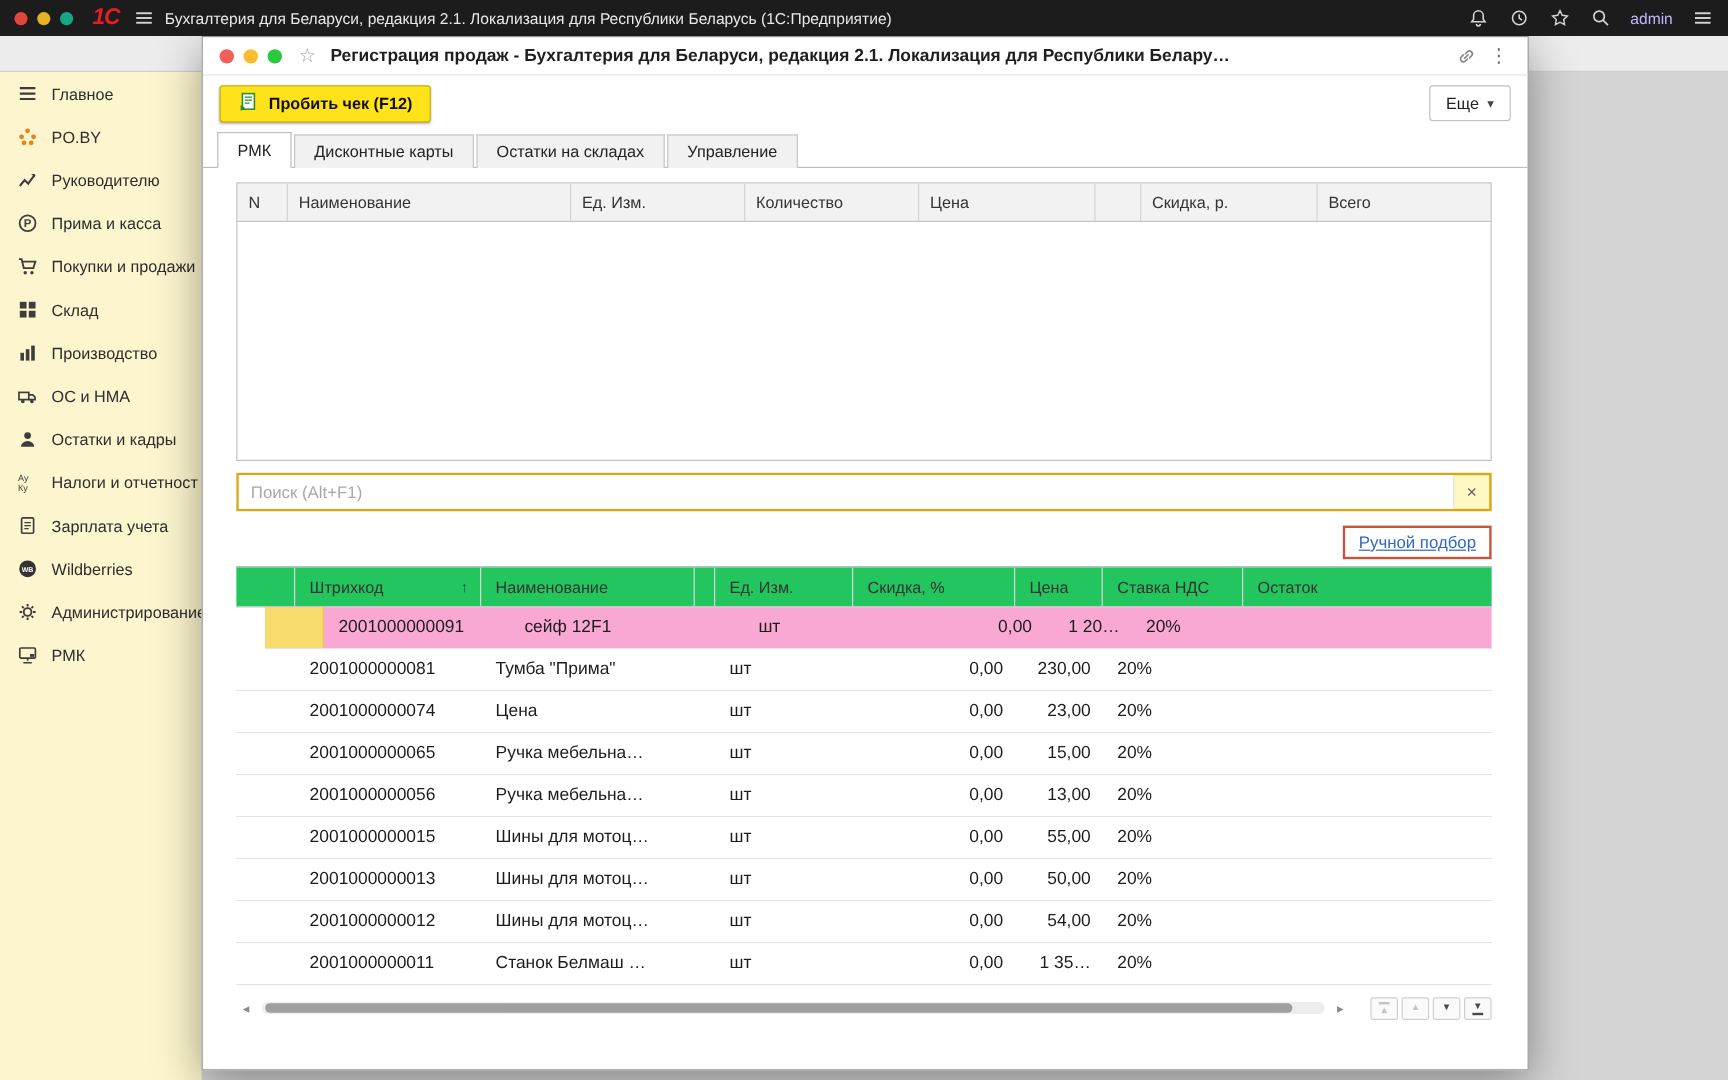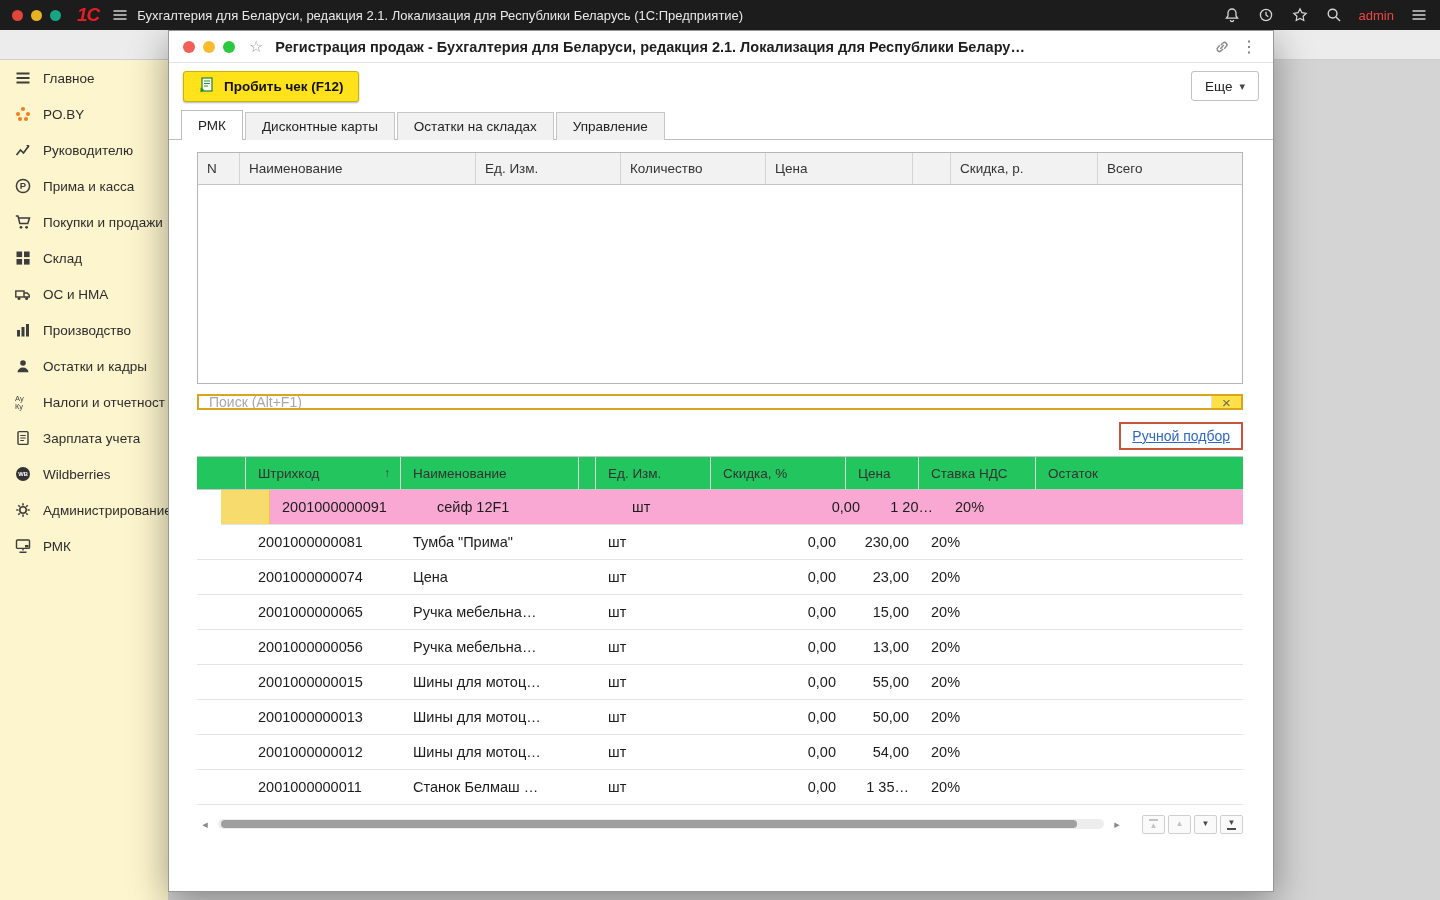--- a/index.html
+++ b/index.html
@@ -12,21 +12,21 @@
   
   .topbar { position:absolute; top:0; left:0; right:0; height:30px; background:#1c1c1c;
     display:flex; align-items:center; gap:8px; padding:0 12px; color:#e9e9e9; font-size:13px; z-index:30;}
   .dot { width:11px; height:11px; border-radius:50%; flex:0 0 auto; cursor:pointer;}
   .dot.red{background:#e2463a}.dot.yel{background:#e6b422}.dot.grn{background:#16a585}
   .logo1c { color:#e31e24; font-weight:bold; font-style:italic; font-size:19px; letter-spacing:-1px; margin:0 4px 0 8px;}
   .tb-ic { display:flex; align-items:center; cursor:pointer; }
   .tb-ic svg { display:block; }
   .topbar-title { white-space:nowrap; overflow:hidden; text-overflow:ellipsis; }
   .topbar-right { margin-left:auto; display:flex; align-items:center; gap:16px; }
-  .tb-user { font-size:13px; color:#ef4444; cursor:pointer;}
+  .tb-user { font-size:13px; color:#c4b5fd; cursor:pointer;}
 
   
   .app-band { position:absolute; top:30px; left:0; right:0; height:30px; background:#ececec; border-bottom:1px solid #cfcfcf; z-index:1;}
   .dimmed { position:absolute; top:60px; left:168px; right:0; bottom:0; background:#d4d4d4; z-index:1;}
 
   
   .sidebar { position:absolute; top:60px; left:0; width:168px; bottom:0; background:var(--sidebar-bg,#fcf5cd); z-index:2;}
   .side-item { height:36px; display:flex; align-items:center; gap:10px; padding-left:13px; font-size:13.5px;
     color:#2d2d2d; white-space:nowrap; overflow:hidden; cursor:pointer;}
   .side-item .ic { width:20px; flex:0 0 20px; display:flex; justify-content:center; }
@@ -60,22 +60,22 @@
   .status { color:var(--status-green,#189818); font-weight:bold; font-size:14.5px; height:22px; margin-bottom:10px;}
 
   .cart-table { border:1px solid #b5b5b5; height:232px;}
   .cart-head { display:grid; grid-template-columns:42px 236px 145px 145px 147px 38px 147px 1fr;
     height:32px; background:#f2f2f2; border-bottom:1px solid #c6c6c6;}
   .cart-head .hc { display:flex; align-items:center; padding-left:9px; font-size:13.5px; color:#333;
     border-right:1px solid #d4d4d4; white-space:nowrap; overflow:hidden; cursor:pointer;}
   .cart-head .hc:last-child { border-right:none; }
   .cart-body { height:198px; background:#fff; }
 
-  .search-row { margin-top:10px; height:16px; border:2px solid var(--search-border,#d9a61b);
-    display:flex; align-items:stretch; background:#fde047;}
+  .search-row { margin-top:10px; height:32px; border:2px solid var(--search-border,#d9a61b);
+    display:flex; align-items:stretch; background:#fef9c3;}
   .search-input { flex:1; border:none; outline:none; padding:0 10px; font-size:14px; color:#222; font-family:inherit;}
   .search-input::placeholder { color:#a8a8a8; }
   .search-clear { flex:0 0 30px; display:flex; align-items:center; justify-content:center; color:#666;
     border-left:1px solid #e2e2e2; font-size:15px; cursor:pointer;}
 
   .pick-row { margin-top:12px; height:28px; display:flex; justify-content:flex-end;}
   .pick-box { border:2px solid var(--highlight-red,#c4573b); padding:1px 11px; display:flex; align-items:center;}
   .pick-link { color:var(--link-blue,#2f67c8); text-decoration:underline; font-size:14px; cursor:pointer;}
 
   .ptable { margin-top:6px; }
@@ -210,37 +210,37 @@
           <rect x="10" y="2.5" width="5.6" height="5.6" fill="#3d3d3d"></rect>
           <rect x="2.5" y="10" width="5.6" height="5.6" fill="#3d3d3d"></rect>
           <rect x="10" y="10" width="5.6" height="5.6" fill="#3d3d3d"></rect>
         </svg>
       </span>
     <span>Склад</span>
   </div>
   <div class="side-item">
     <span class="ic">
         <svg width="18" height="18">
+          <rect x="3" y="9" width="3" height="6.5" fill="#3d3d3d"></rect>
+          <rect x="7.5" y="6" width="3" height="9.5" fill="#3d3d3d"></rect>
+          <rect x="12" y="3" width="3" height="12.5" fill="#3d3d3d"></rect>
+        </svg>
+      </span>
+    <span>Производство</span>
+  </div>
+  <div class="side-item">
+    <span class="ic">
+        <svg width="18" height="18">
           <rect x="1.8" y="6" width="8.2" height="6" fill="none" stroke="#3d3d3d" stroke-width="1.4"></rect>
           <path d="M10 8h3.2l2 2v2h-5.2" fill="none" stroke="#3d3d3d" stroke-width="1.4"></path>
           <circle cx="5" cy="13.6" r="1.5" fill="#3d3d3d"></circle>
           <circle cx="12.6" cy="13.6" r="1.5" fill="#3d3d3d"></circle>
         </svg>
       </span>
     <span>ОС и НМА</span>
-  </div>
-  <div class="side-item">
-    <span class="ic">
-        <svg width="18" height="18">
-          <rect x="3" y="9" width="3" height="6.5" fill="#3d3d3d"></rect>
-          <rect x="7.5" y="6" width="3" height="9.5" fill="#3d3d3d"></rect>
-          <rect x="12" y="3" width="3" height="12.5" fill="#3d3d3d"></rect>
-        </svg>
-      </span>
-    <span>Производство</span>
   </div>
   <div class="side-item">
     <span class="ic">
         <svg width="18" height="18">
           <circle cx="9" cy="6" r="2.8" fill="#3d3d3d"></circle>
           <path d="M3.5 15.2a5.5 4.6 0 0 1 11 0z" fill="#3d3d3d"></path>
         </svg>
       </span>
     <span>Остатки и кадры</span>
   </div>

